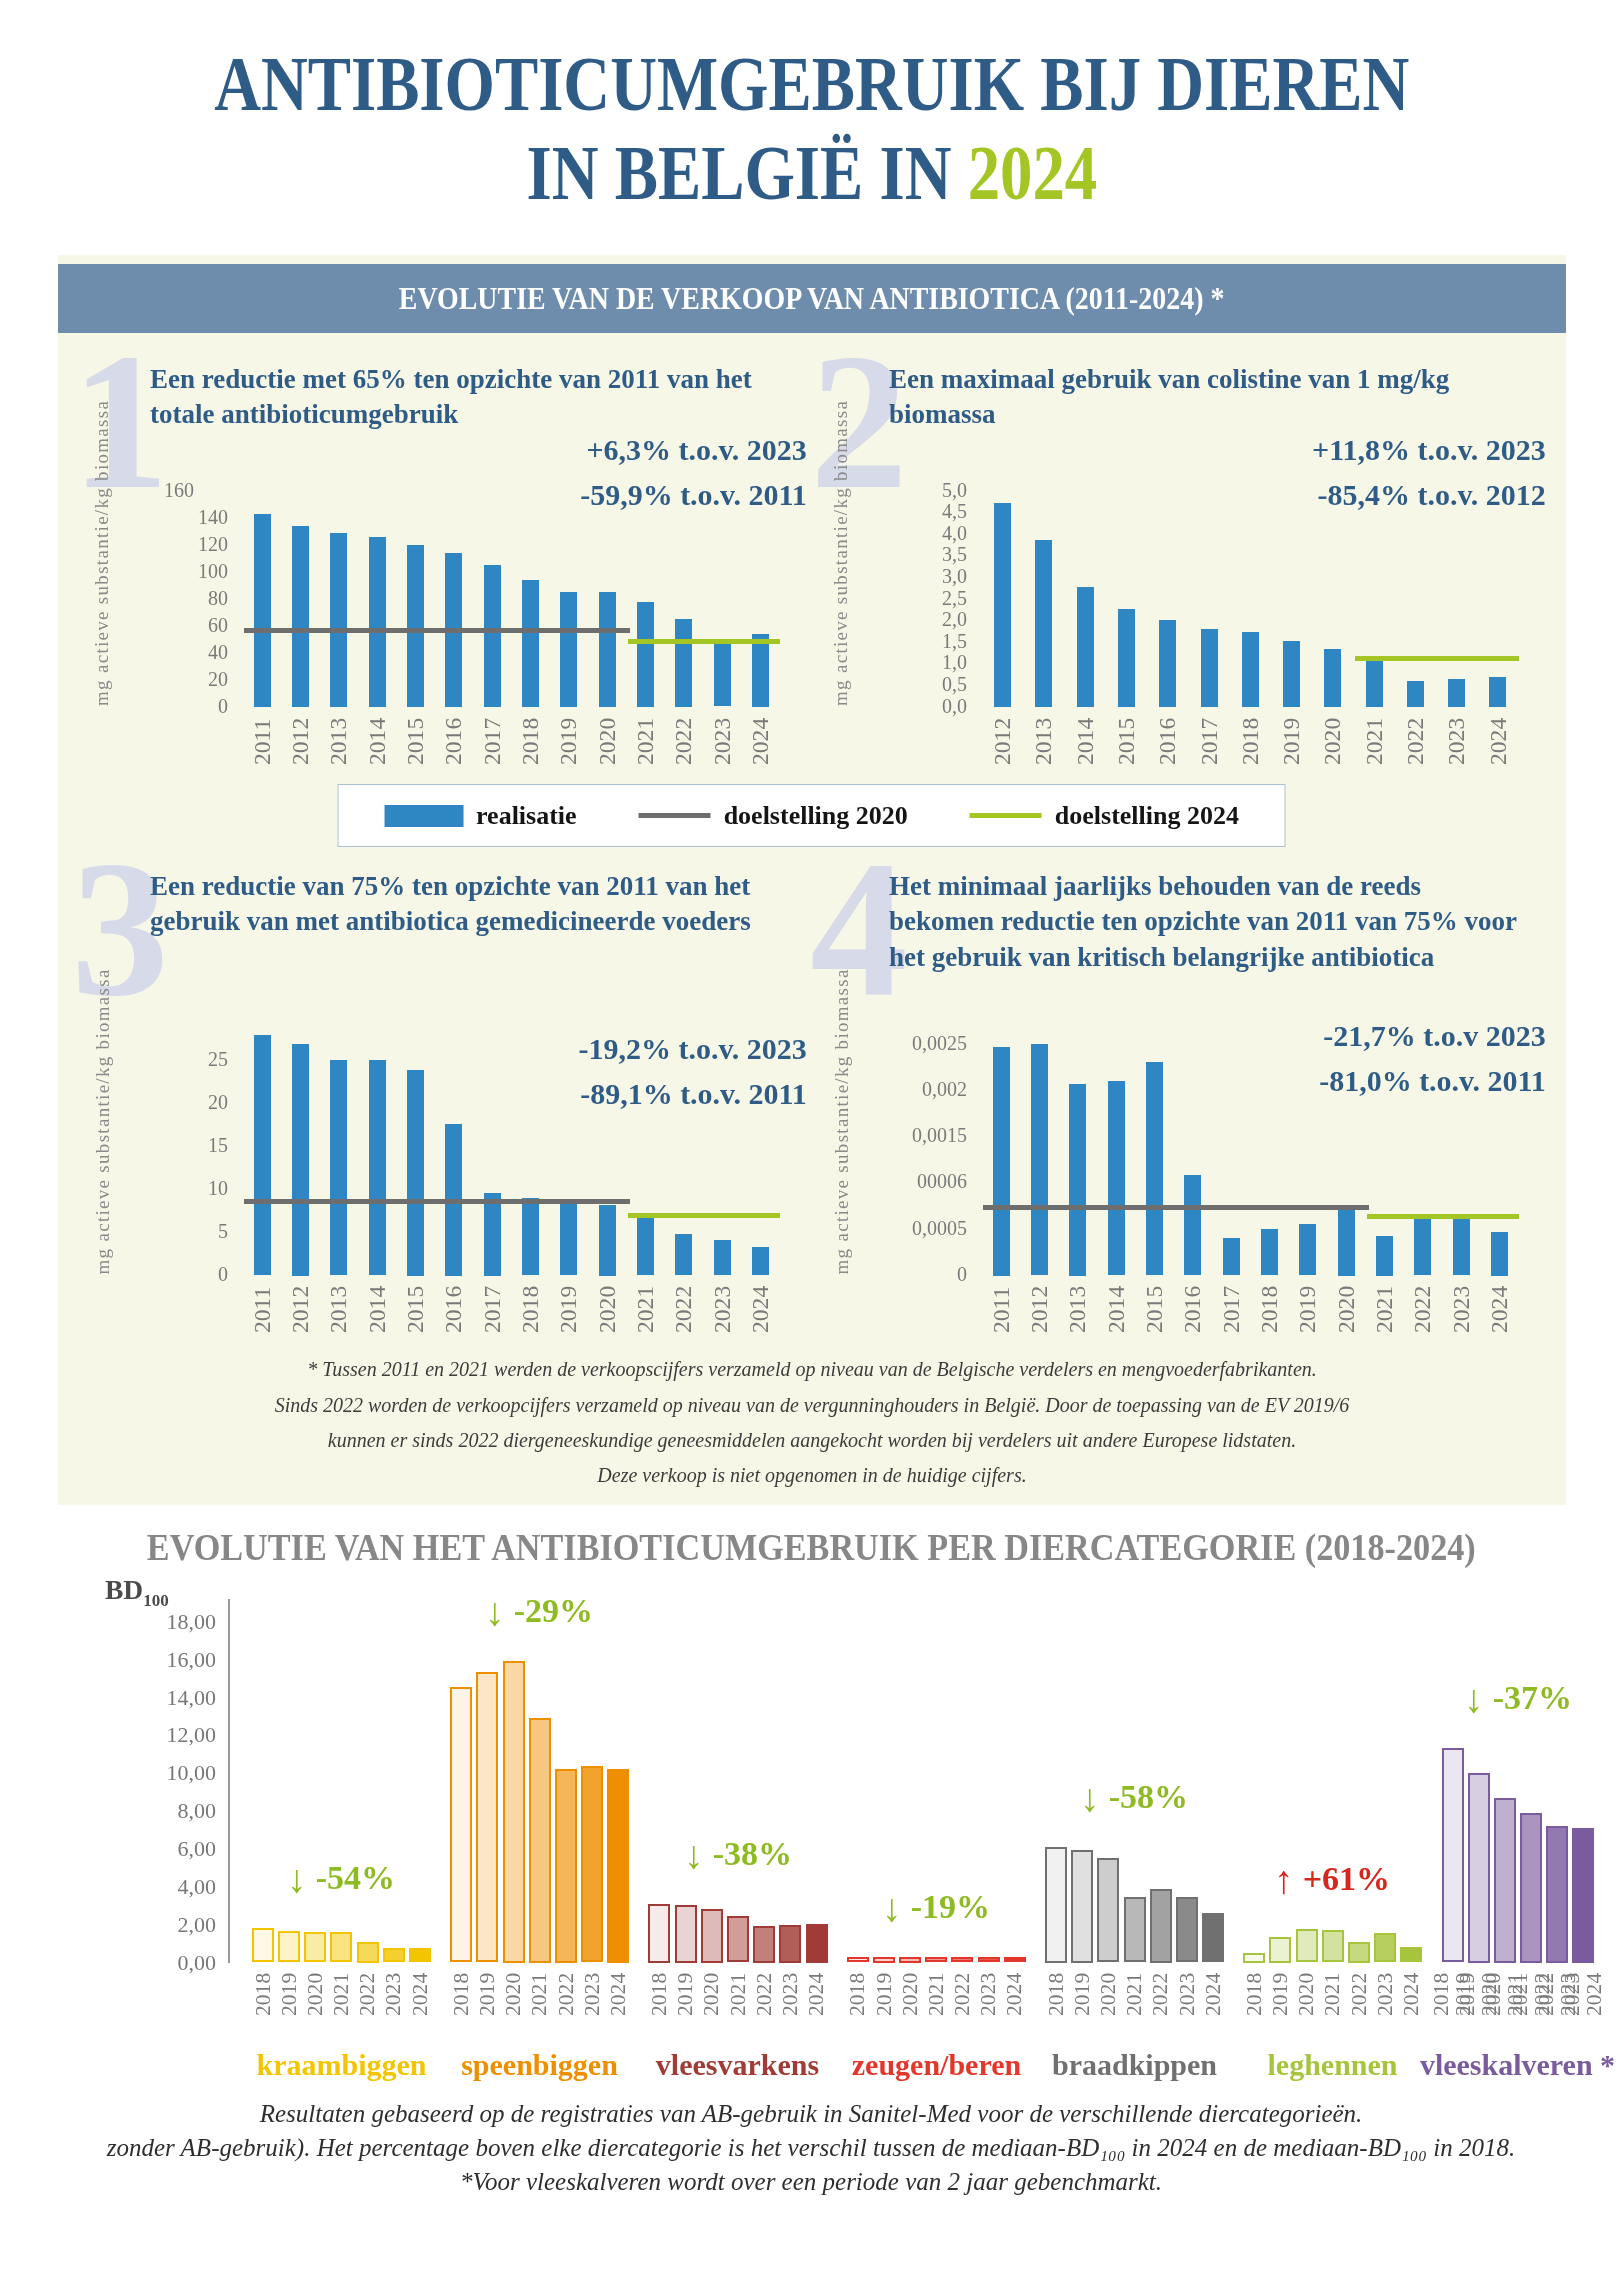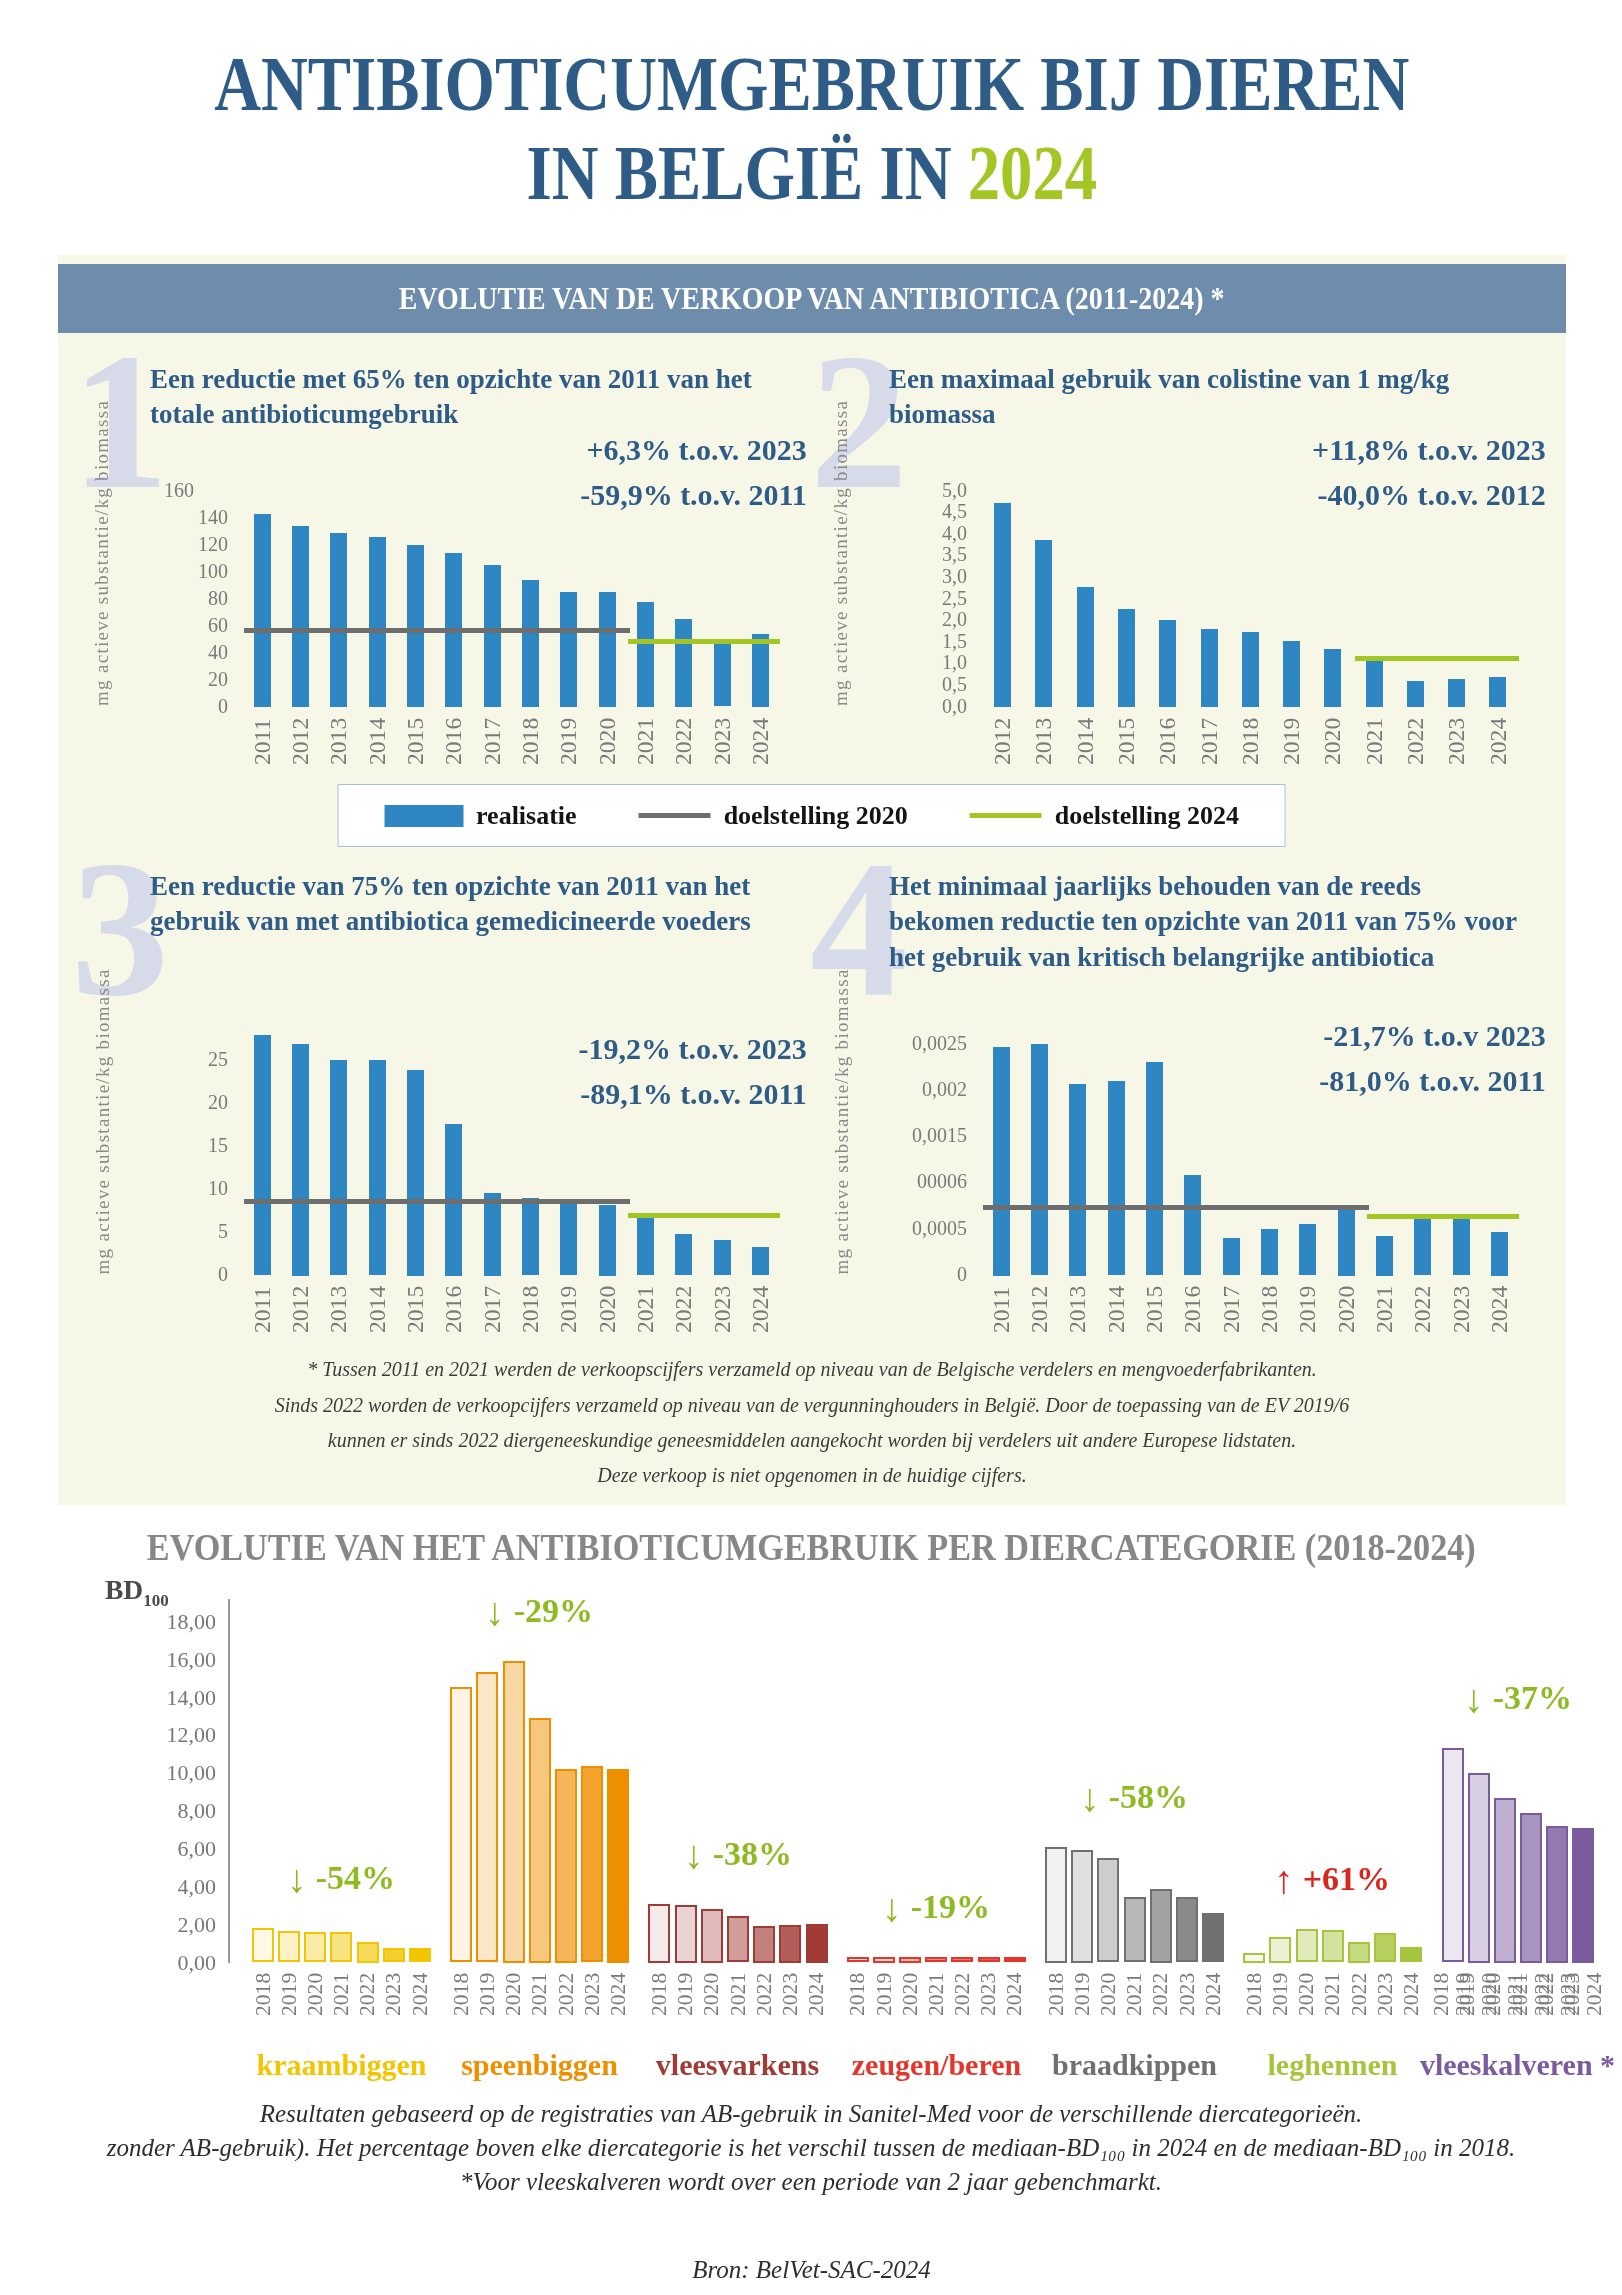--- a/index.html
+++ b/index.html
@@ -137,21 +137,21 @@
         <div class="tline" style="left: 1.3px; width: 386px; top: 137px; background: rgb(110, 110, 110);"></div>
         <div class="tline" style="left: 385px; width: 152px; top: 148px; background: rgb(163, 198, 37);"></div>
       </div>
   </div>
 
   <div class="quad" id="quad1">
     <div class="qnum">2</div>
     <div class="qtitle">Een maximaal gebruik van colistine van 1 mg/kg biomassa</div>
     <div class="qann">
       <div>+11,8% t.o.v. 2023</div>
-      <div>-40,0% t.o.v. 2012</div>
+      <div>-85,4% t.o.v. 2012</div>
     </div>
     <div class="plot">
       <div class="ylab" style="width: 216px; left: -249px; top: 96px; transform: rotate(-90deg);">mg actieve substantie/kg biomassa</div>
     <div class="ytick" style="left: -113px; top: -12.4px;">5,0</div>
         <div class="ytick" style="left: -113px; top: 9.2px;">4,5</div>
         <div class="ytick" style="left: -113px; top: 31px;">4,0</div>
         <div class="ytick" style="left: -113px; top: 52px;">3,5</div>
         <div class="ytick" style="left: -113px; top: 74px;">3,0</div>
         <div class="ytick" style="left: -113px; top: 96px;">2,5</div>
         <div class="ytick" style="left: -113px; top: 117px;">2,0</div>
@@ -439,16 +439,15 @@
       <div class="gclab" style="left: 1380px; top: 478px; color: rgb(122, 91, 158);">vleeskalveren *</div>
       <div class="gann" style="left: 1407px; top: 106px; color: rgb(143, 187, 34);"><span class="arr">↓</span><span class="pct">-37%</span></div>
     </div>
 
   <div class="fnote2">
     <div>Resultaten gebaseerd op de registraties van AB-gebruik in Sanitel-Med voor de verschillende diercategorieën.</div>
     <div>zonder AB-gebruik). Het percentage boven elke diercategorie is het verschil tussen de mediaan-BD₁₀₀ in 2024 en de mediaan-BD₁₀₀ in 2018.</div>
     <div>*Voor vleeskalveren wordt over een periode van 2 jaar gebenchmarkt.</div>
   </div>
 
-  <div class="bron">Bron: BelVet-SAC-2024</div>
 
 </div>
 
 
 </body></html>

